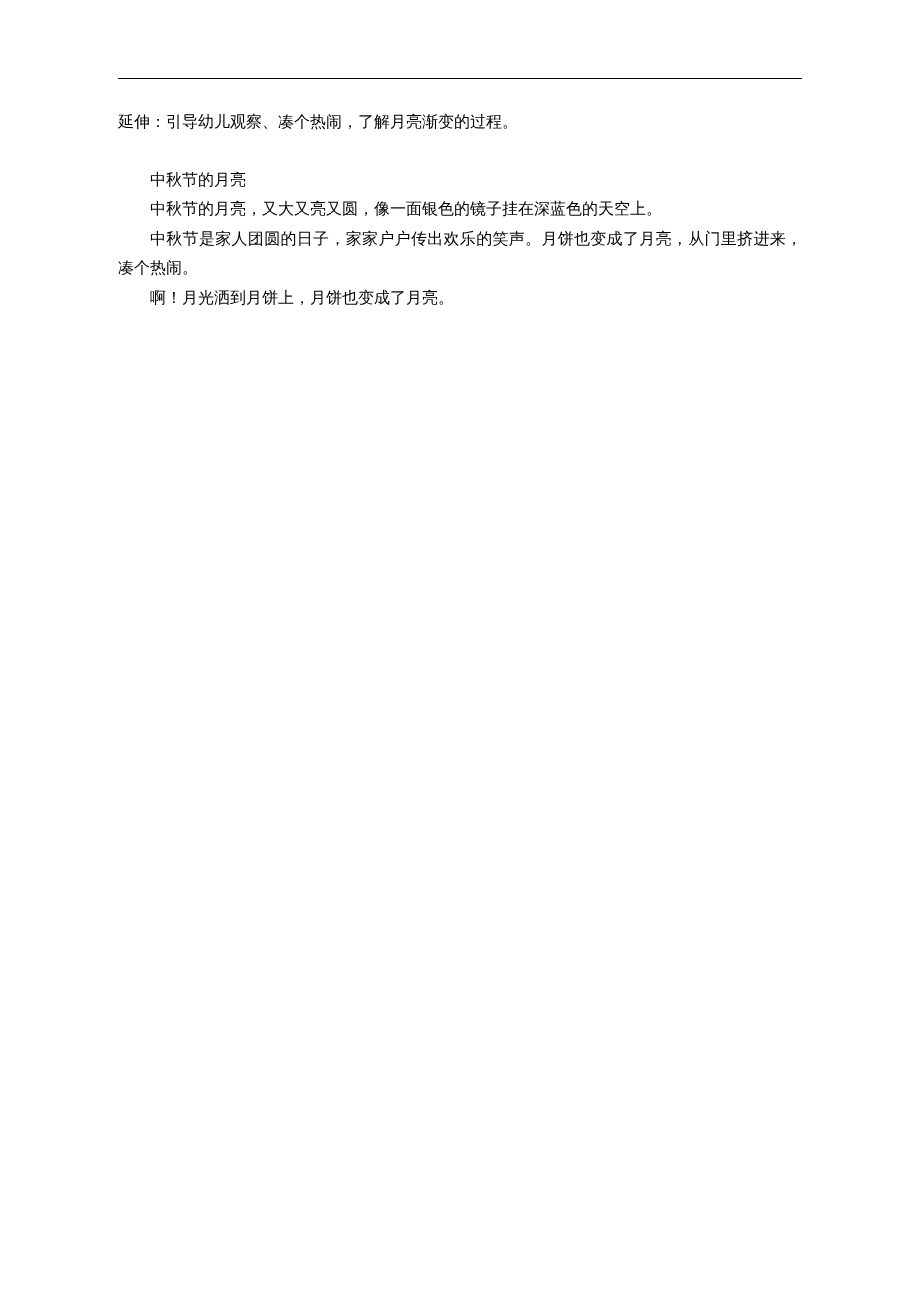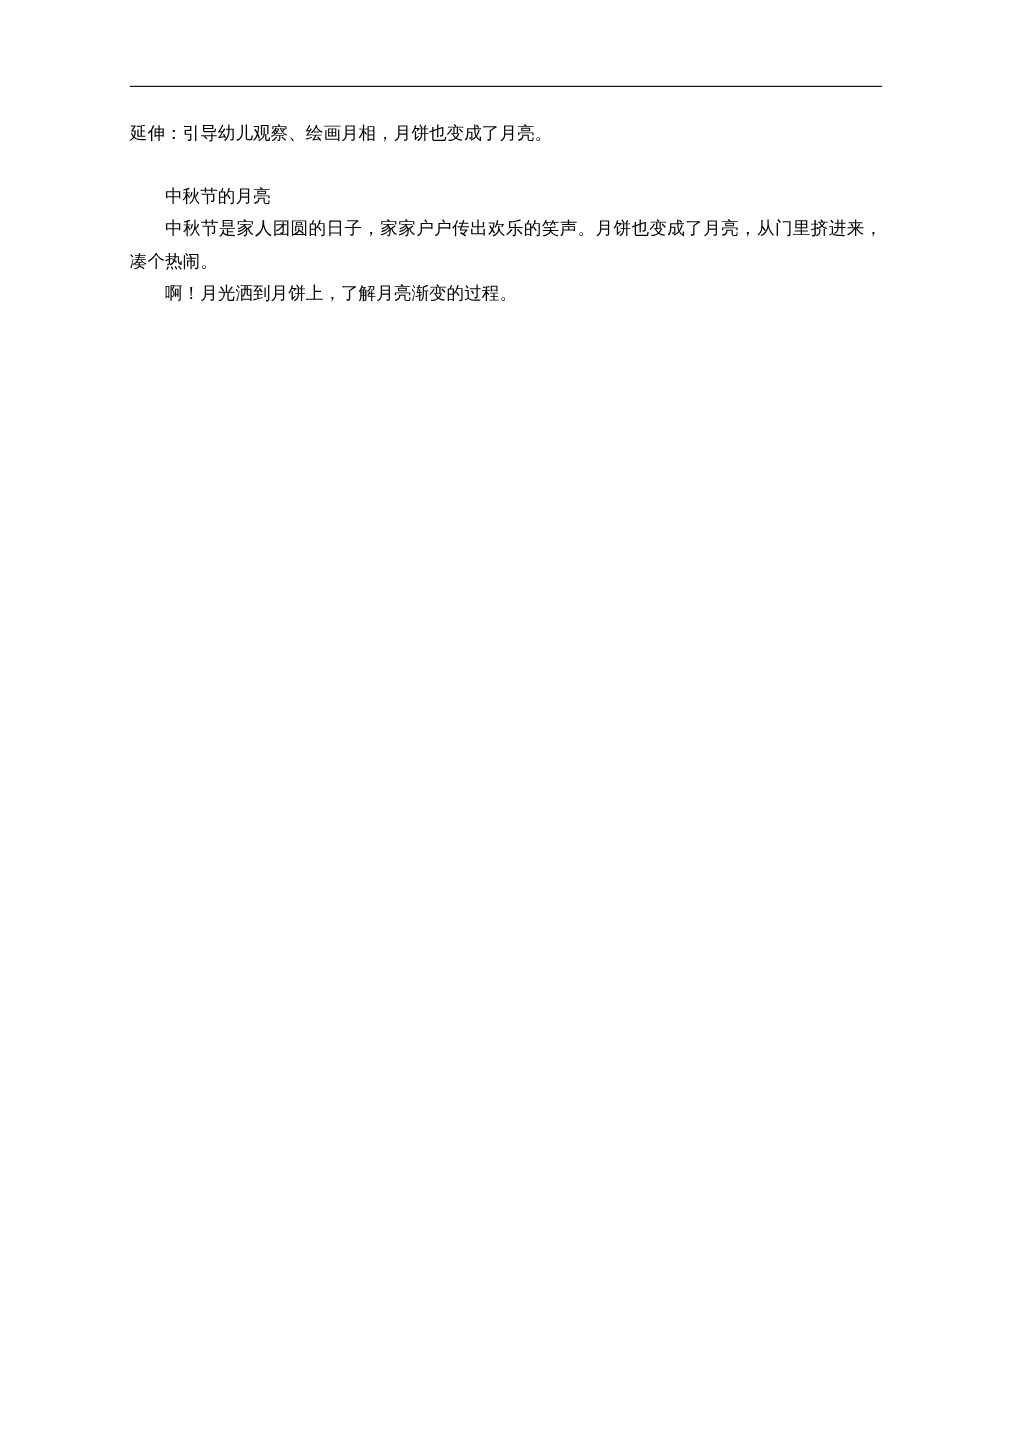--- a/index.html
+++ b/index.html
@@ -34,24 +34,25 @@
     .spacer {
       height: 28px;
     }
   </style>
 </head>
 <body>
 
 <div class="page">
   <div class="separator"></div>
 
-  <p class="line-noindent">延伸：引导幼儿观察、绘画月相，月饼也变成了月亮。</p>
+  <p class="line-noindent">延伸：引导幼儿观察、凑个热闹，了解月亮渐变的过程。</p>
 
   <div class="spacer"></div>
 
 
   <p class="line-indent">中秋节的月亮</p>
 
+  <p class="line-indent">中秋节的月亮，又大又亮又圆，像一面银色的镜子挂在深蓝色的天空上。</p>
 
   <p class="line-indent">中秋节是家人团圆的日子，家家户户传出欢乐的笑声。月饼也变成了月亮，从门里挤进来，凑个热闹。</p>
 
-  <p class="line-indent">啊！月光洒到月饼上，了解月亮渐变的过程。</p>
+  <p class="line-indent">啊！月光洒到月饼上，月饼也变成了月亮。</p>
 </div>
 
 </body></html>

